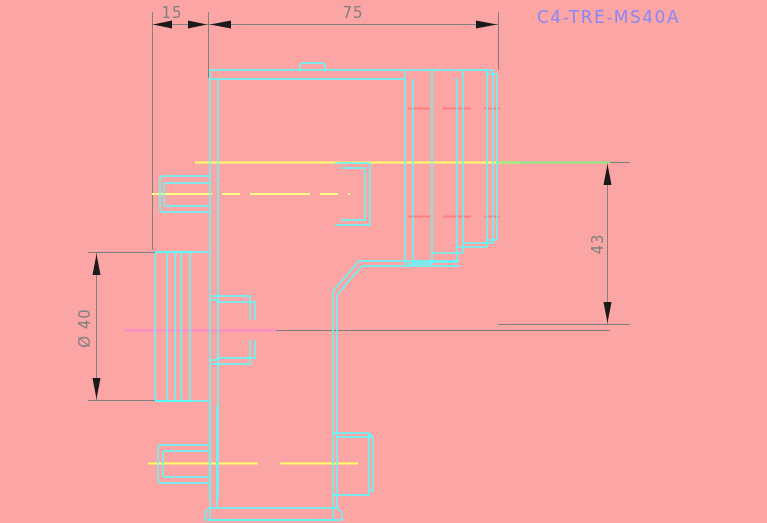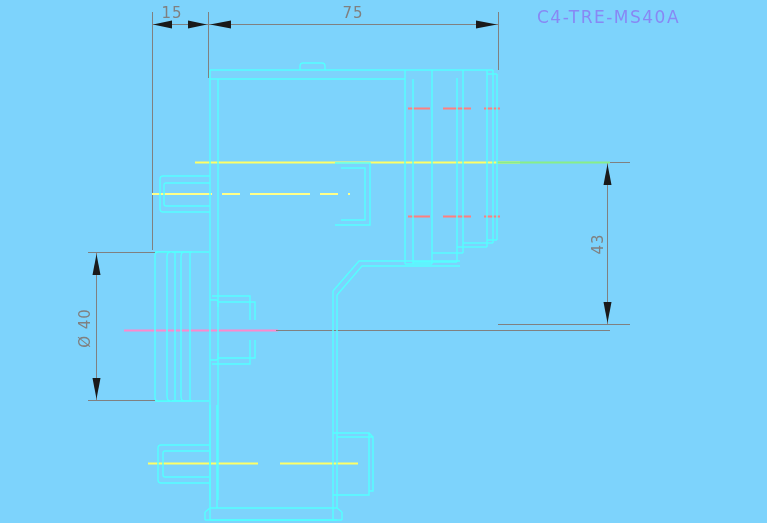--- a/index.html
+++ b/index.html
@@ -4,21 +4,21 @@
 <style>
   html, body {
     margin: 0;
     padding: 0;
     background: #ffffff;
   }
   #canvas-wrap {
     position: relative;
     width: 767px;
     height: 523px;
-    background: #7dd3fc;
+    background: #fca5a5;
     overflow: hidden;
     font-family: "DejaVu Sans", sans-serif;
   }
   svg#drawing {
     position: absolute;
     left: 0;
     top: 0;
     width: 767px;
     height: 523px;
     display: block;

